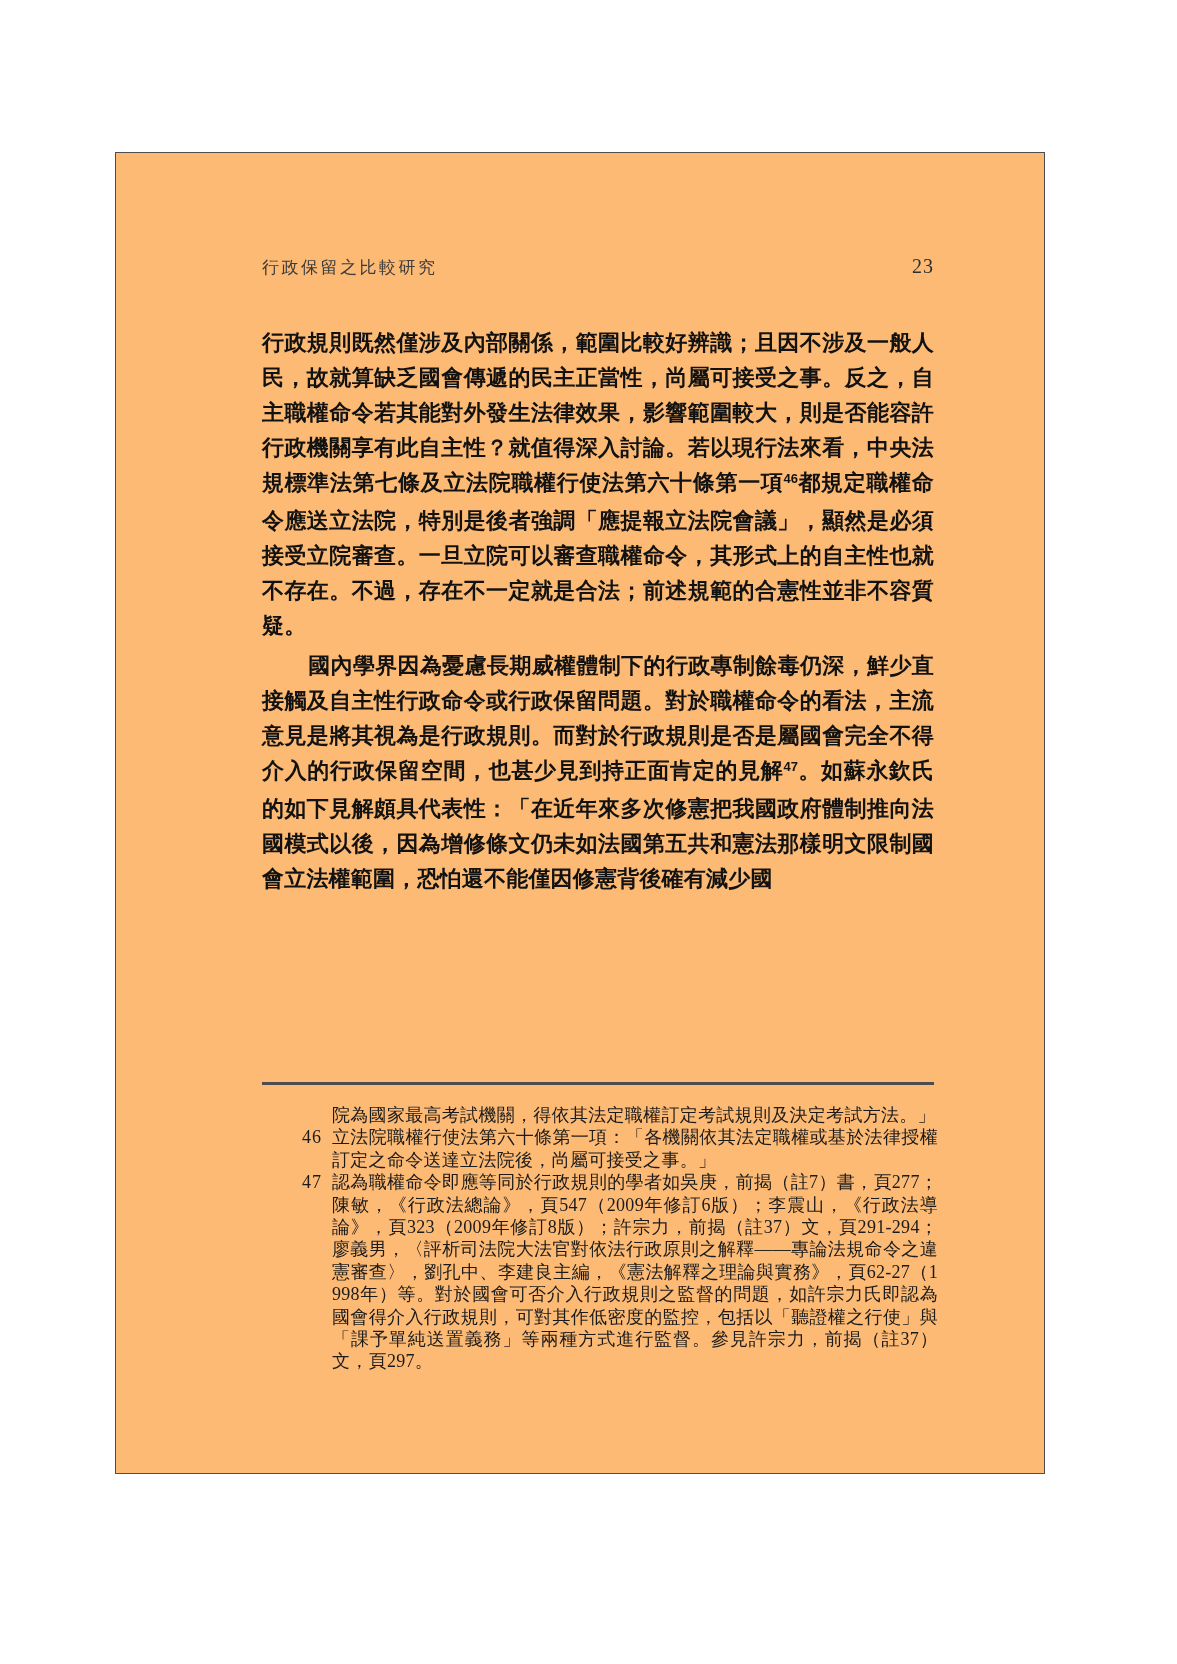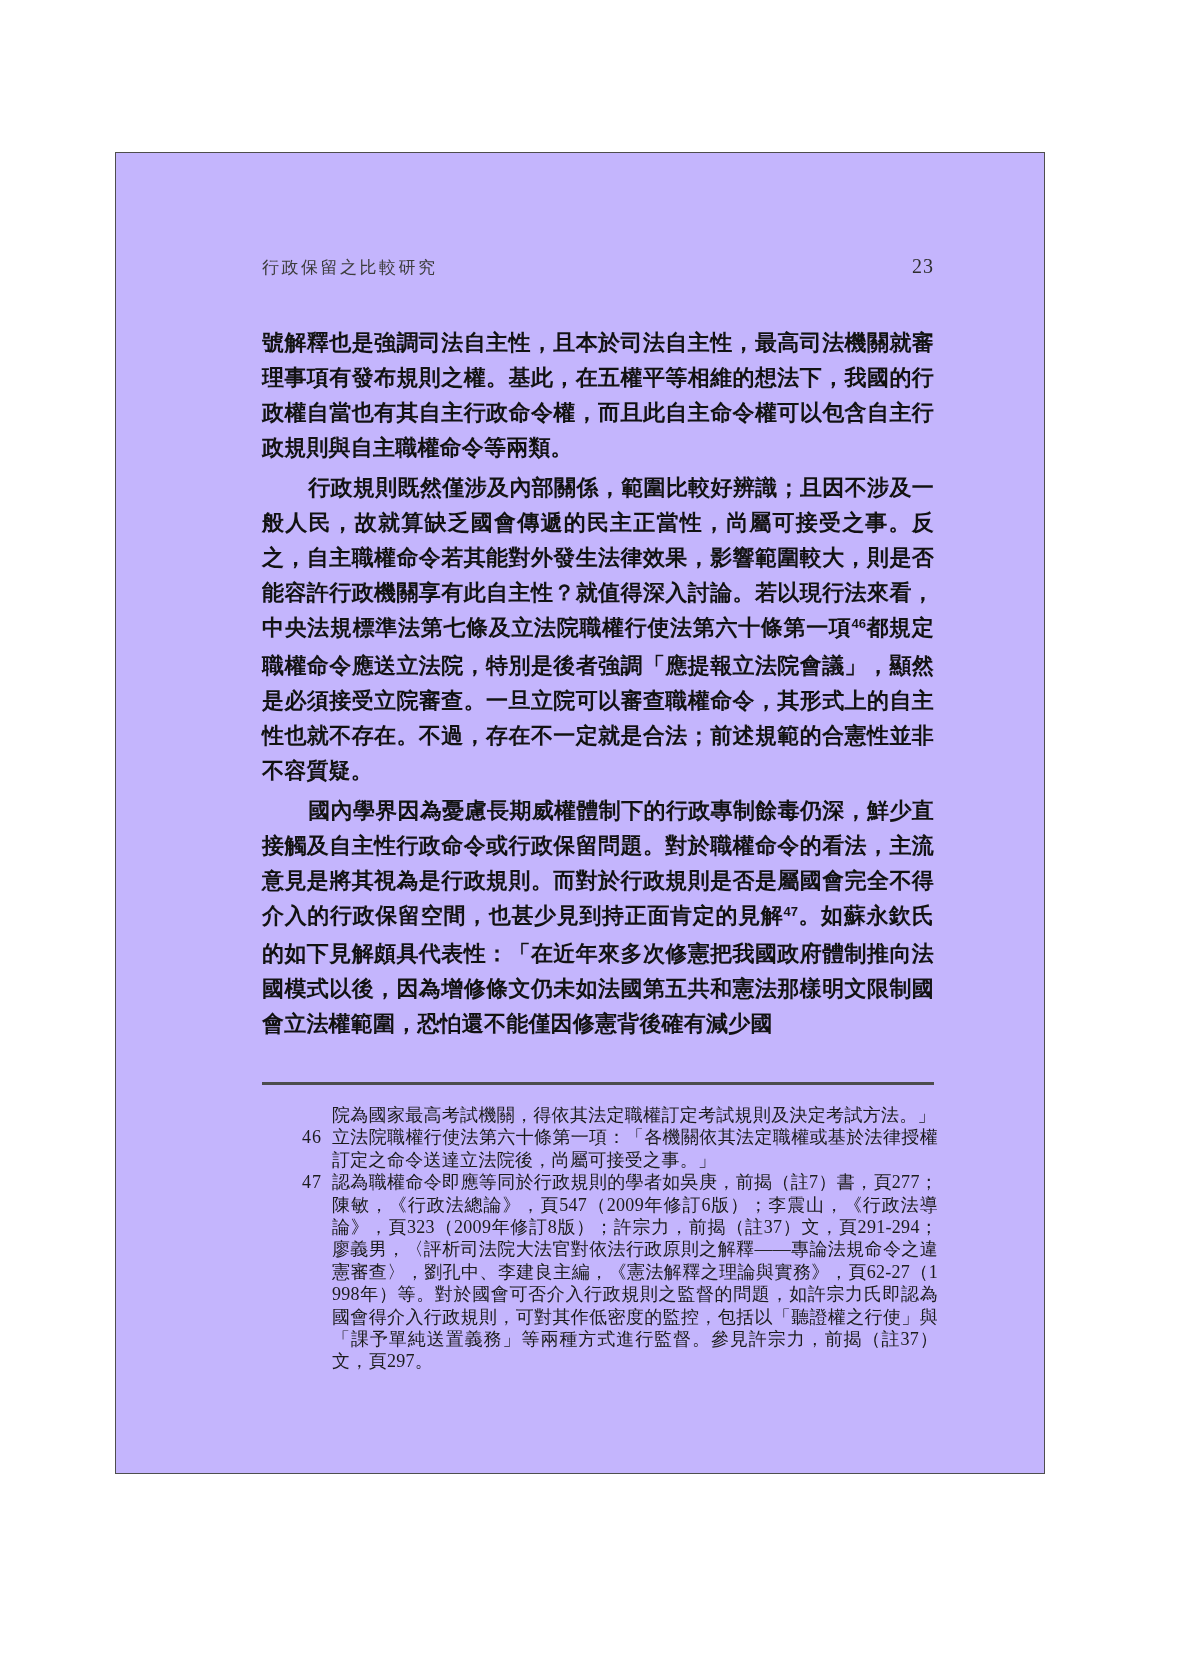--- a/index.html
+++ b/index.html
@@ -7,21 +7,21 @@
     width: 1177px; height: 1664px;
     background: #ffffff;
     position: relative;
     font-family: "Liberation Serif", serif;
   }
   .sheet {
     position: absolute;
     left: 115px; top: 152px;
     width: 930px; height: 1322px;
     border: 1px solid #4e4e4e;
-    background: #c4b5fd;
+    background: #fdba74;
     box-sizing: border-box;
   }
   .header-row {
     position: absolute;
     left: 146px; top: 102px;
     width: 672px;
     display: flex;
     justify-content: space-between;
     align-items: baseline;
   }
@@ -101,21 +101,20 @@
 <body>
 
 <div class="sheet">
 
   <div class="header-row">
     <span class="running-title">行政保留之比較研究</span>
     <span class="page-num">23</span>
   </div>
 
   <div class="body-text">
-    <p><span>號解釋也是強調司法自主性，且本於司法自主性，最高司法機關就審理事項有發布規則之權。基此，在五權平等相維的想法下，我國的行政權自當也有其自主行政命令權，而且此自主命令權可以包含自主行政規則與自主職權命令等兩類。</span></p>
 
     <p><span>行政規則既然僅涉及內部關係，範圍比較好辨識；且因不涉及一般人民，故就算缺乏國會傳遞的民主正當性，尚屬可接受之事。反之，自主職權命令若其能對外發生法律效果，影響範圍較大，則是否能容許行政機關享有此自主性？就值得深入討論。若以現行法來看，中央法規標準法第七條及立法院職權行使法第六十條第一項</span><sup class="fn-ref">46</sup><span>都規定職權命令應送立法院，特別是後者強調「應提報立法院會議」，顯然是必須接受立院審查。一旦立院可以審查職權命令，其形式上的自主性也就不存在。不過，存在不一定就是合法；前述規範的合憲性並非不容質疑。</span></p>
 
     <p><span>國內學界因為憂慮長期威權體制下的行政專制餘毒仍深，鮮少直接觸及自主性行政命令或行政保留問題。對於職權命令的看法，主流意見是將其視為是行政規則。而對於行政規則是否是屬國會完全不得介入的行政保留空間，也甚少見到持正面肯定的見解</span><sup class="fn-ref">47</sup><span>。如蘇永欽氏的如下見解頗具代表性：「在近年來多次修憲把我國政府體制推向法國模式以後，因為增修條文仍未如法國第五共和憲法那樣明文限制國會立法權範圍，恐怕還不能僅因修憲背後確有減少國</span></p>
   </div>
 
   <div class="fn-separator"></div>
 
   <div class="footnotes">
     <div class="footnote">

